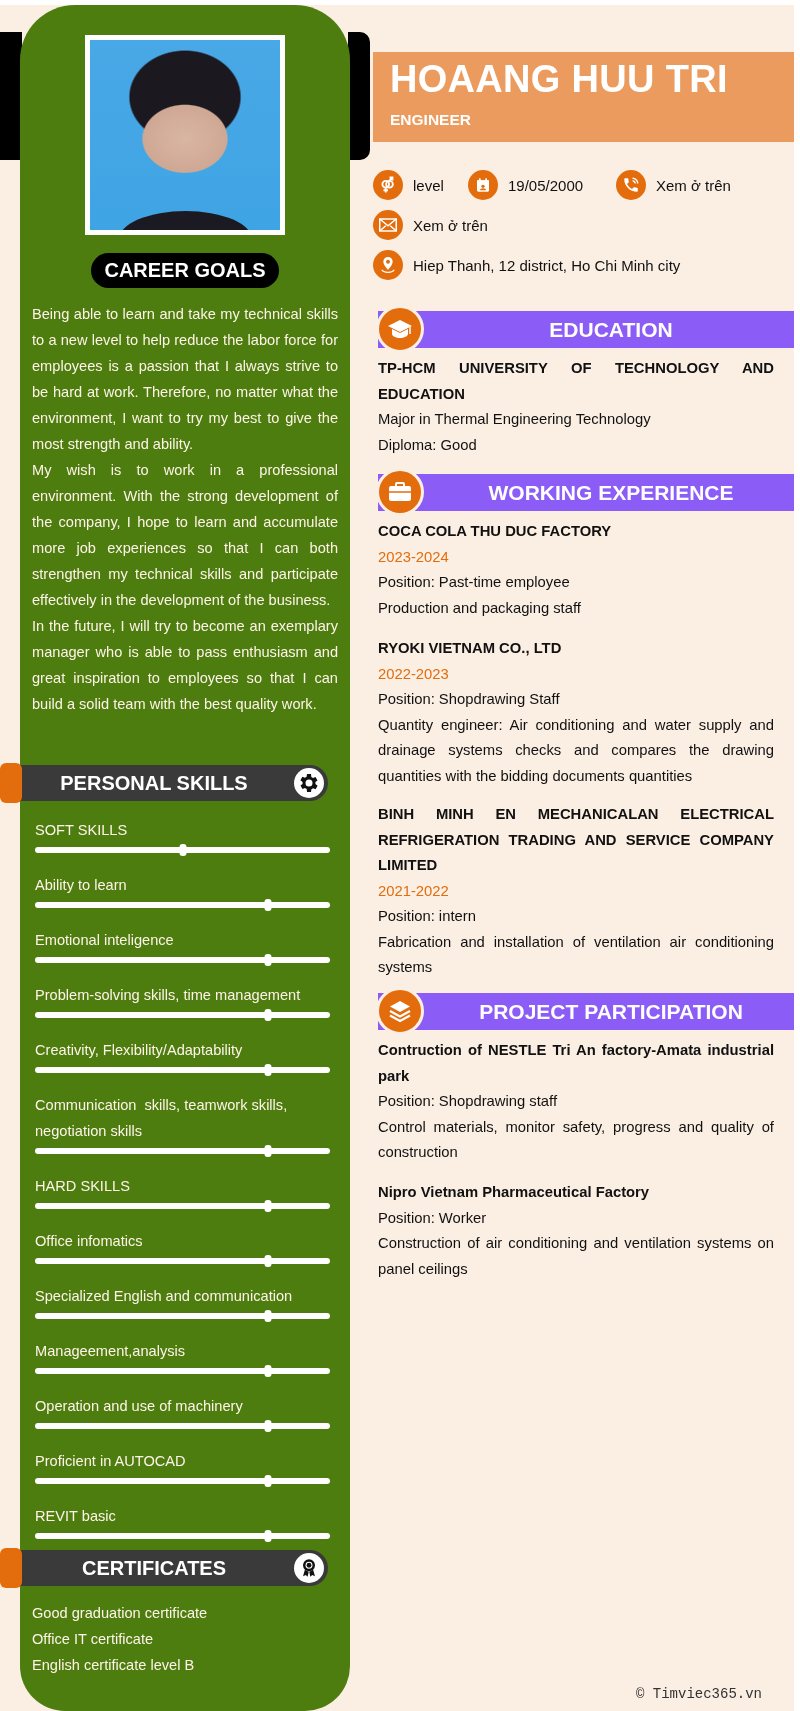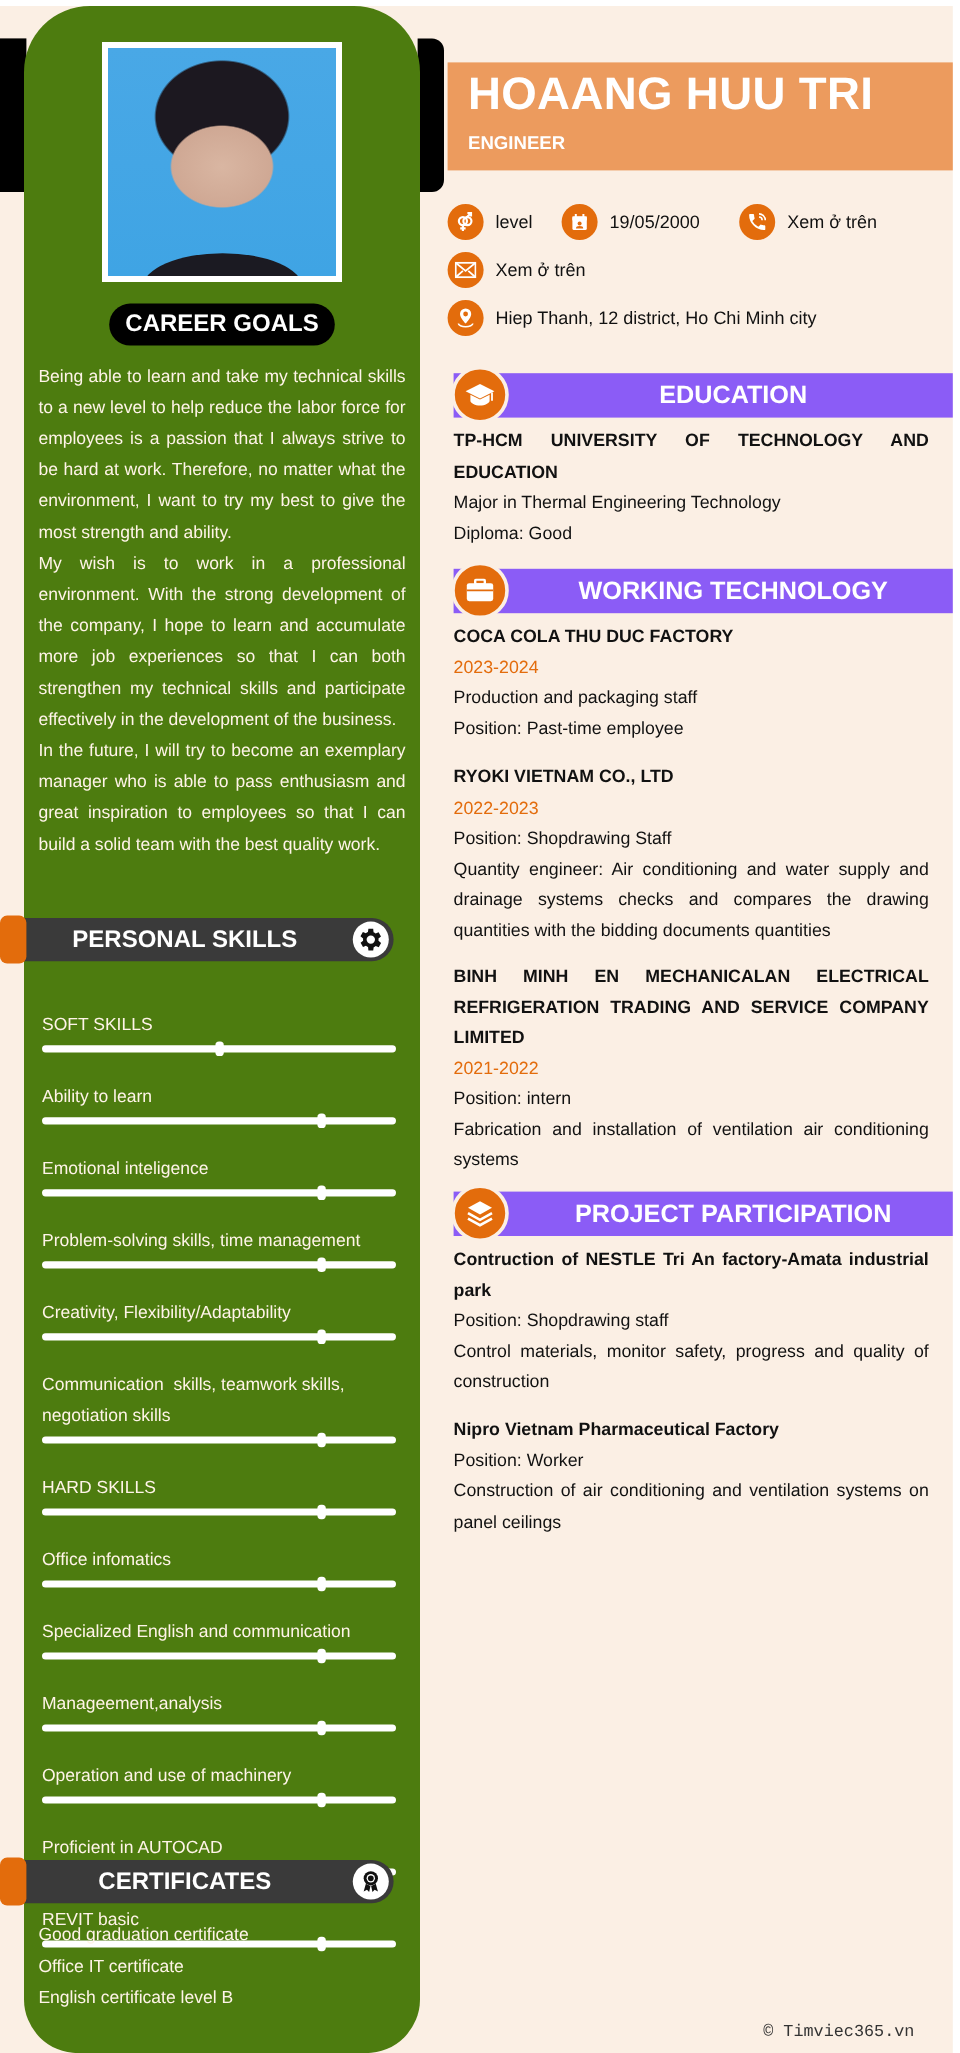--- a/index.html
+++ b/index.html
@@ -14,21 +14,21 @@
   .photo::after { content: ""; position: absolute; left: 15%; right: 15%; bottom: -20%; height: 30%; background: #1b1a22; border-radius: 50% 50% 0 0; }
   .pill { position: absolute; left: 71px; top: 248px; width: 188px; height: 35px; background: #000; color: #fff; border-radius: 18px; font-weight: bold; font-size: 20px; text-align: center; line-height: 35px; }
   .goals { position: absolute; left: 12px; top: 296px; width: 306px; color: #fff4e8; font-size: 14.6px; line-height: 26px; text-align: justify; }
   .goals p { margin: 0; }
   .sec-bar { position: absolute; left: -10px; width: 318px; height: 36px; background: #3a3a3a; color: #fff; font-weight: bold; font-size: 20px; line-height: 36px; border-radius: 0 18px 18px 0; }
   .sec-bar .tab { position: absolute; left: -10px; top: -2px; width: 22px; height: 40px; background: #e36c0c; border-radius: 6px; }
   .sec-bar .label { position: absolute; left: 0; right: 30px; text-align: center; }
   .sec-bar .icon { position: absolute; right: 4px; top: 3px; width: 30px; height: 30px; border-radius: 50%; background: #fff; display: flex; align-items: center; justify-content: center; }
   .skills { position: absolute; left: 15px; top: 812px; width: 300px; }
   .skill { position: relative; color: #fff4e8; font-size: 14.6px; line-height: 26px; }
-  .skill .lbl { display: block; padding-bottom: 4px; margin-top: 24px; }
+  .skill .lbl { display: block; padding-bottom: 4px; }
   .track { position: relative; height: 6px; background: #fff; border-radius: 3px; width: 295px; margin-bottom: 19px; }
   .knob { position: absolute; top: -3px; width: 7px; height: 12px; background: #fff; border-radius: 3px; transform: translateX(-50%); }
   .certs { position: absolute; left: 12px; top: 1595px; color: #fff4e8; font-size: 14.6px; line-height: 26px; }
   .header-box { position: absolute; left: 373px; top: 52px; width: 421px; height: 90px; background: #ec9b5e; }
   .name { position: absolute; left: 17px; top: 6px; color: #fff; font-weight: bold; font-size: 38px; letter-spacing: 0.3px; }
   .role { position: absolute; left: 17px; top: 59px; color: #fff; font-weight: bold; font-size: 15.5px; }
   .contact { position: absolute; display: flex; align-items: center; font-size: 15px; color: #111; }
   .cicon { width: 30px; height: 30px; border-radius: 50%; background: #e36c0c; color: #fff; display: flex; align-items: center; justify-content: center; margin-right: 10px; }
   .rsec-bar { position: absolute; left: 378px; width: 416px; height: 37px; background: #8b5cf6; }
   .rsec-bar .label { position: absolute; left: 50px; right: 0; text-align: center; color: #fff; font-weight: bold; font-size: 21px; line-height: 37px; }
@@ -240,27 +240,27 @@
 </div>
 
 <div class="rsec-bar" style="top:474px">
   <div class="circ">
     <svg width="24" height="20" viewBox="0 0 24 20">
         <rect x="1" y="4" width="22" height="15" rx="2" fill="#fff"></rect>
         <rect x="8" y="1" width="8" height="4" rx="1" fill="none" stroke="#fff" stroke-width="2"></rect>
         <path d="M1 10h22" stroke="#e36c0c" stroke-width="1.5"></path>
       </svg>
   </div>
-  <span class="label">WORKING TECHNOLOGY</span>
+  <span class="label">WORKING EXPERIENCE</span>
 </div>
 <div class="rblock" style="top:519px">
   <div class="t">COCA COLA THU DUC FACTORY</div>
   <div class="y">2023-2024</div>
+  <div>Position: Past-time employee</div>
   <div>Production and packaging staff</div>
-  <div>Position: Past-time employee</div>
 </div>
 <div class="rblock" style="top:636px">
   <div class="t">RYOKI VIETNAM CO., LTD</div>
   <div class="y">2022-2023</div>
   <div>Position: Shopdrawing Staff</div>
   <div>Quantity engineer: Air conditioning and water supply and drainage systems checks and compares the drawing quantities with the bidding documents quantities</div>
 </div>
 <div class="rblock" style="top:802px">
   <div class="t">BINH MINH EN MECHANICALAN ELECTRICAL REFRIGERATION TRADING AND SERVICE COMPANY LIMITED</div>
   <div class="y">2021-2022</div>

